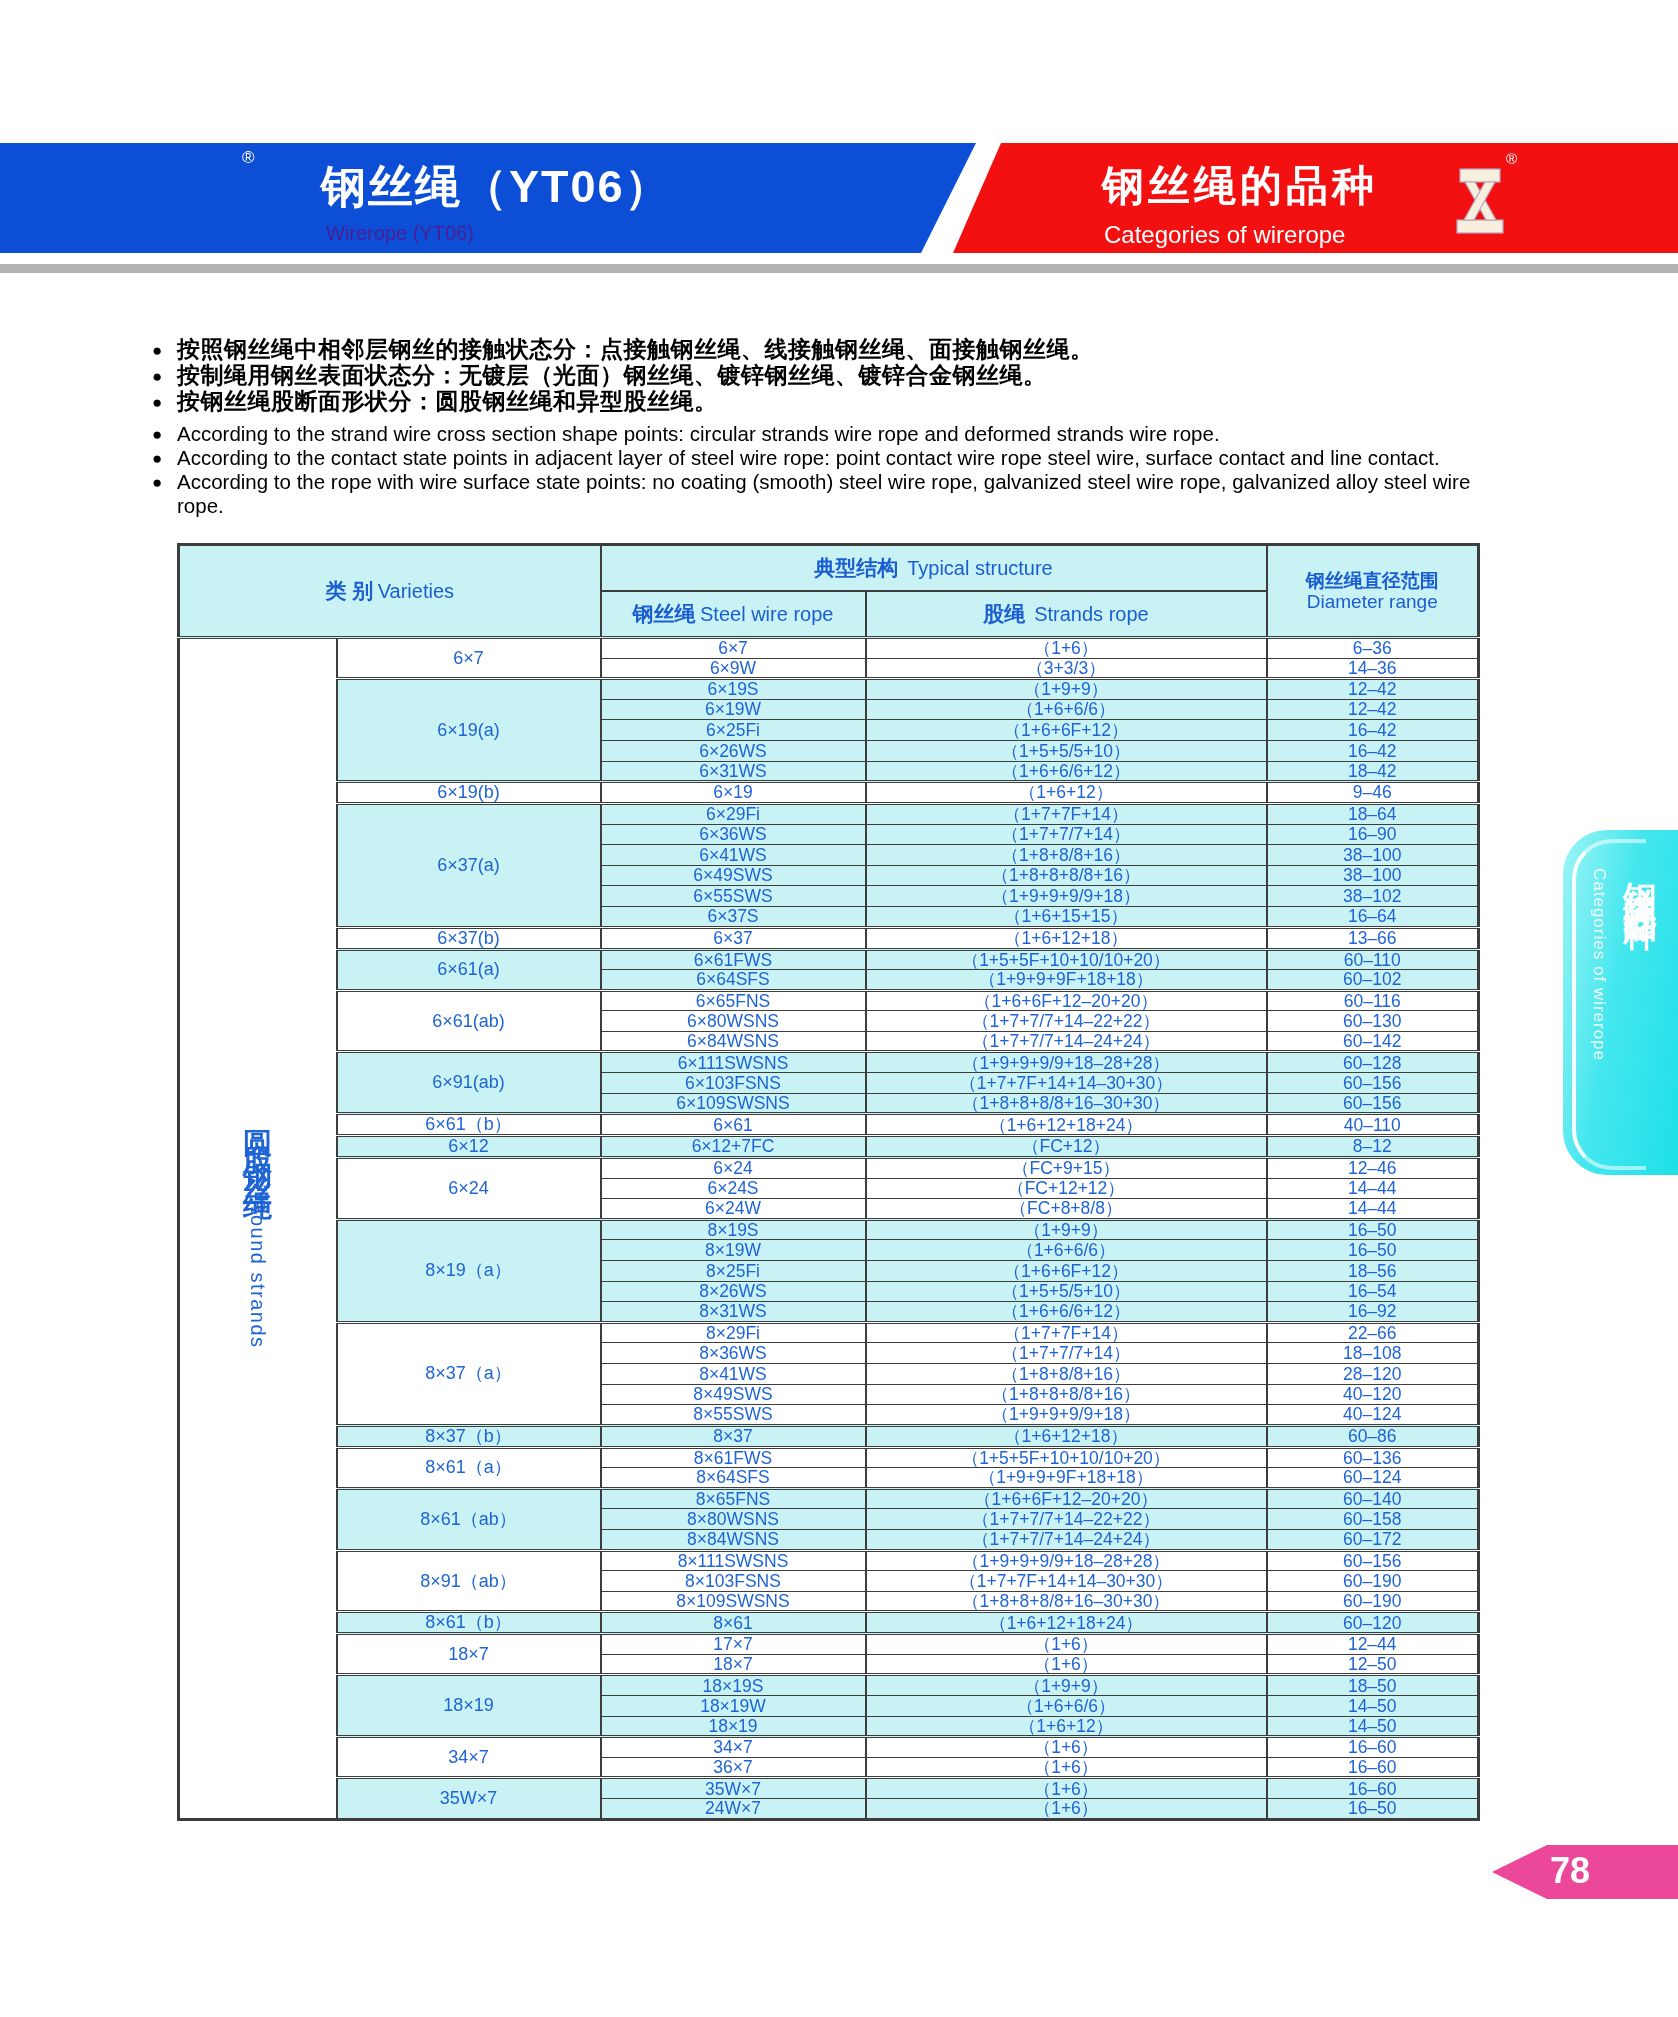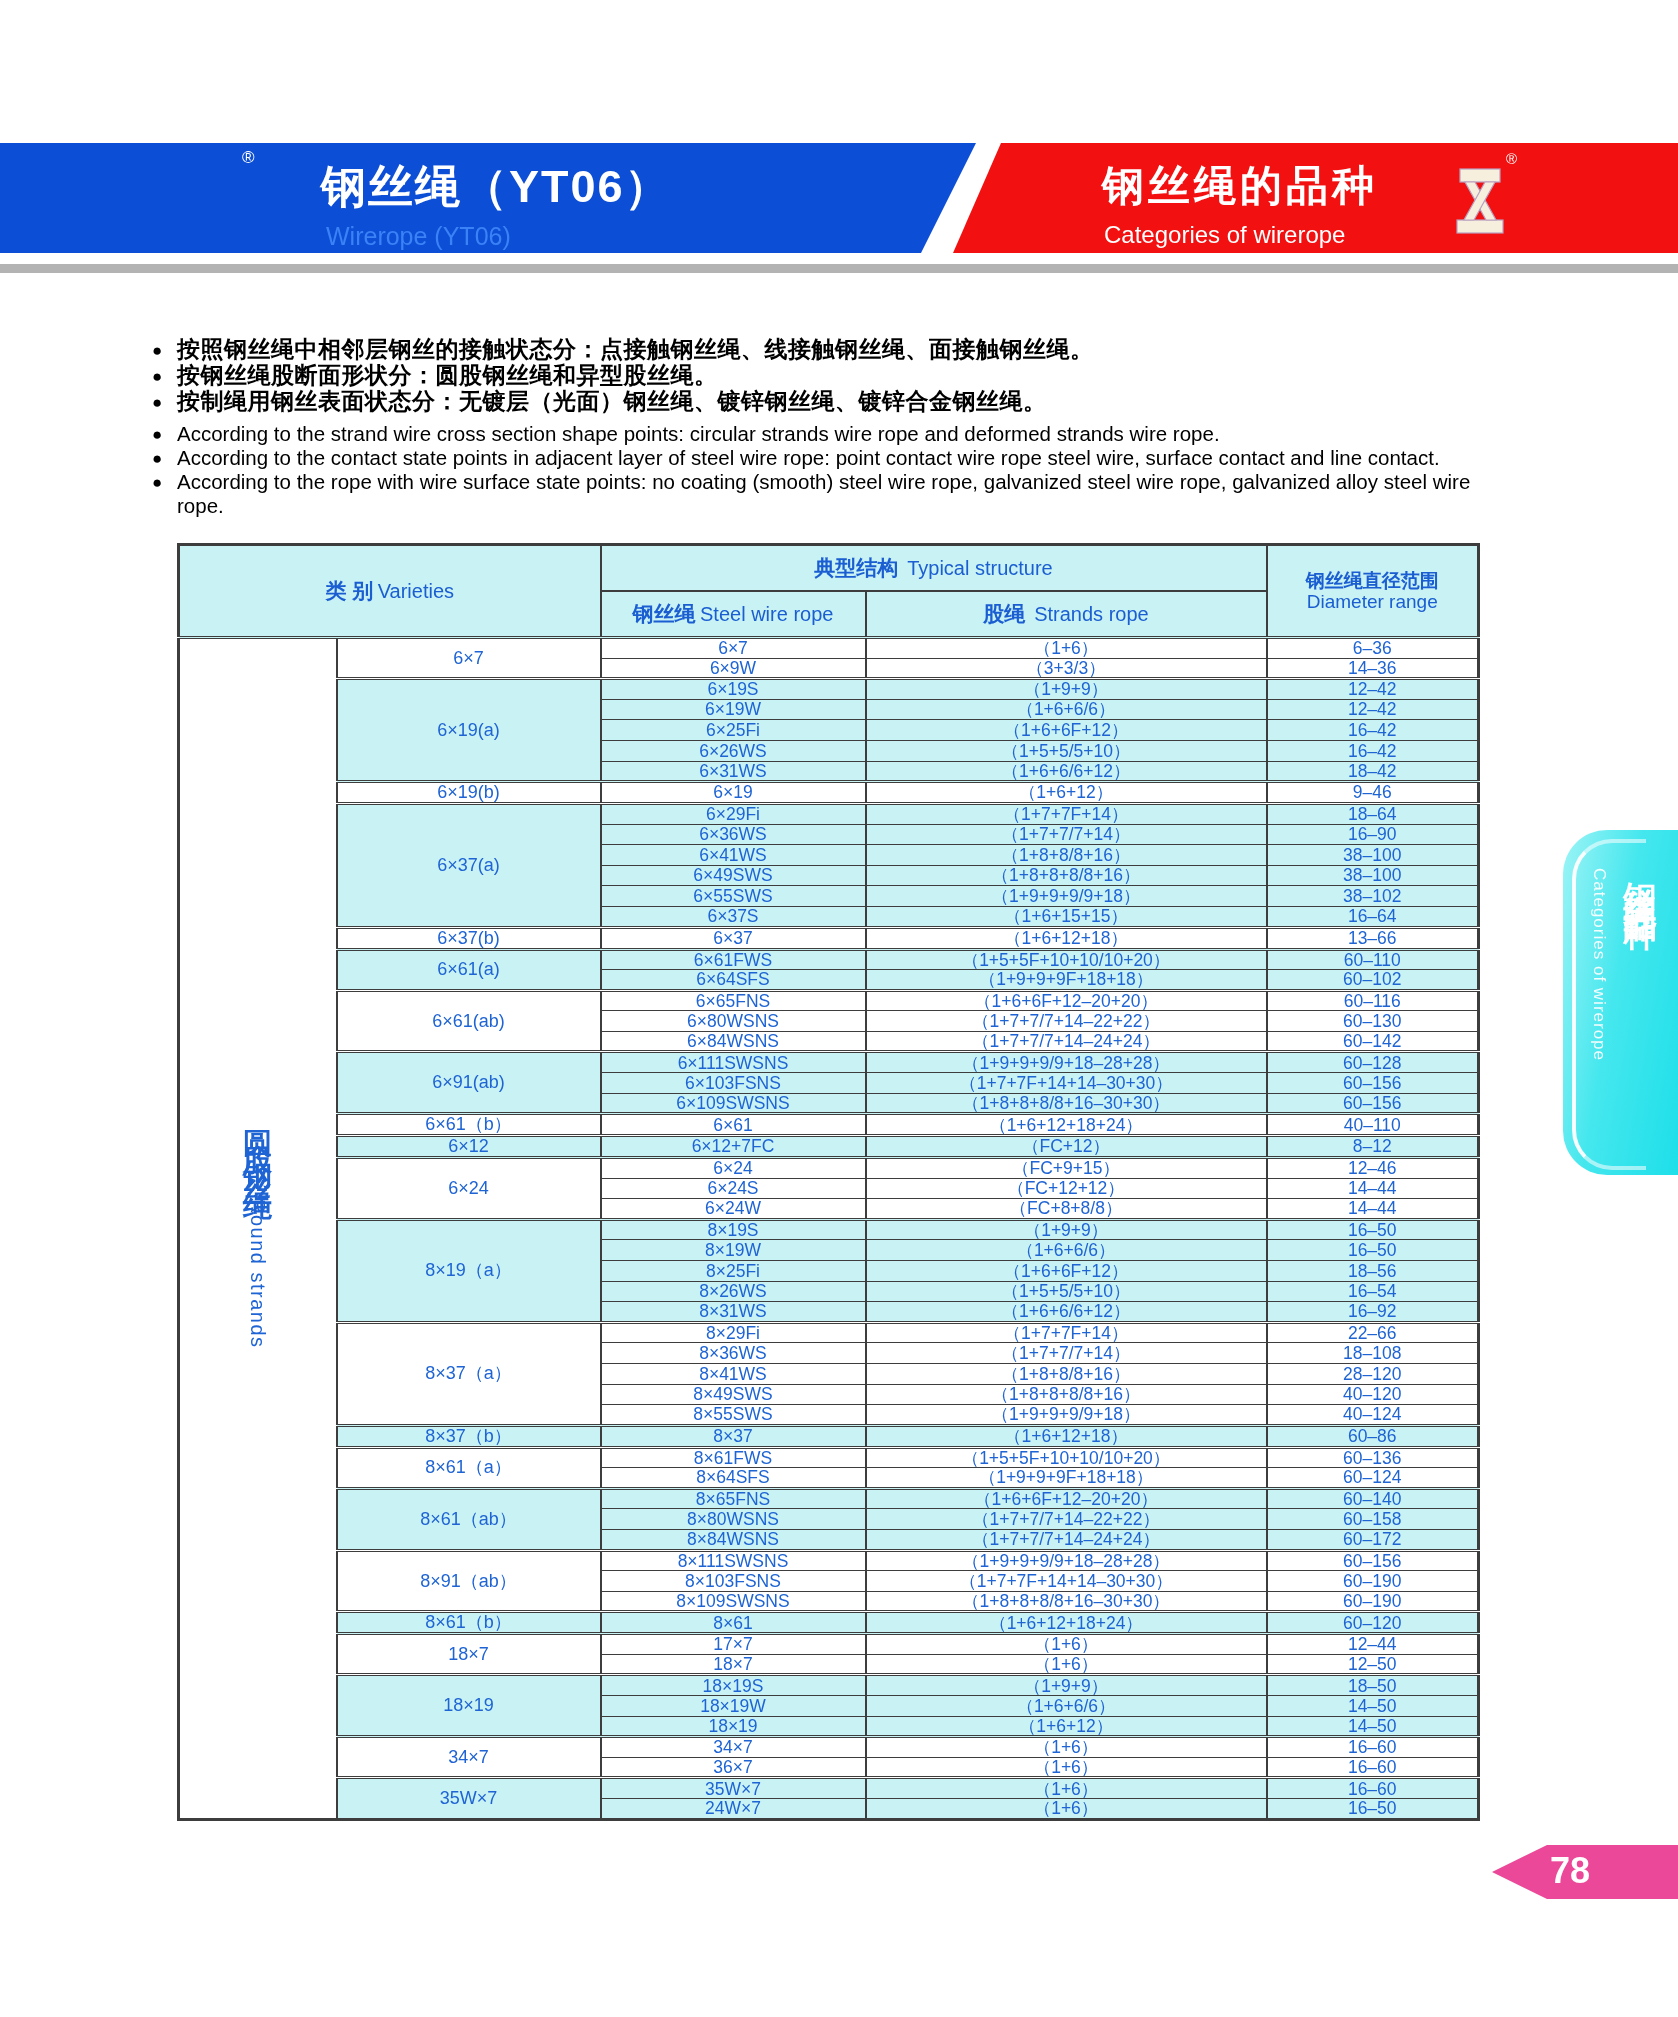--- a/index.html
+++ b/index.html
@@ -10,21 +10,21 @@
   .banner-blue{position:absolute;left:0;top:143px;width:976px;height:110px;background:#0c4fd6;
     clip-path:polygon(0 0,100% 0,calc(100% - 55px) 100%,0 100%);}
   .banner-red{position:absolute;left:953px;top:143px;width:725px;height:110px;background:#f21010;
     clip-path:polygon(48px 0,100% 0,100% 100%,0 100%);}
   .grey-strip{position:absolute;left:0;top:264px;width:100%;height:9px;background:#b3b3b3;}
 
   .logo-circle{position:absolute;left:163px;top:166px;width:74px;height:74px;border-radius:50%;background:#fff;overflow:hidden;}
   .logo-circle svg{width:100%;height:100%;display:block;}
   .reg-left{position:absolute;left:242px;top:148px;color:#fff;font-size:17px;}
   .blue-title{position:absolute;left:321px;top:157px;color:#fff;font-size:45px;font-weight:bold;letter-spacing:2px;white-space:nowrap;}
-  .blue-sub{position:absolute;left:326px;top:222px;color:#3b82f6;font-size:25px;white-space:nowrap;}
+  .blue-sub{position:absolute;left:326px;top:222px;color:#4c1d95;font-size:20px;white-space:nowrap;}
 
   .red-title{position:absolute;left:1102px;top:158px;color:#fff;font-size:42px;font-weight:bold;letter-spacing:4px;white-space:nowrap;}
   .red-sub{position:absolute;left:1104px;top:221px;color:#fff;font-size:24px;white-space:nowrap;}
   .logo-z{position:absolute;left:1456px;top:167px;width:48px;height:68px;}
   .reg-right{position:absolute;left:1506px;top:150px;color:#fff;font-size:15px;}
 
   
   .bullets{position:absolute;left:152px;top:337px;width:1370px;color:#000;}
   .b-item{position:relative;padding-left:25px;}
   .b-item::before{content:"●";position:absolute;left:0;top:1px;font-size:17px;}
@@ -93,22 +93,22 @@
       <polygon points="9,15 19,15 40,53 30,53"></polygon>
       <polygon points="29,15 39,15 18,53 8,53"></polygon>
     </g>
   </svg>
   <span class="reg-right">®</span>
 
   <div class="grey-strip"></div>
 
   <div class="bullets">
     <div class="b-item b-zh">按照钢丝绳中相邻层钢丝的接触状态分：点接触钢丝绳、线接触钢丝绳、面接触钢丝绳。</div>
+    <div class="b-item b-zh">按制绳用钢丝表面状态分：无镀层（光面）钢丝绳、镀锌钢丝绳、镀锌合金钢丝绳。</div>
     <div class="b-item b-zh">按钢丝绳股断面形状分：圆股钢丝绳和异型股丝绳。</div>
-    <div class="b-item b-zh">按制绳用钢丝表面状态分：无镀层（光面）钢丝绳、镀锌钢丝绳、镀锌合金钢丝绳。</div>
     <div class="b-gap"></div>
     <div class="b-item b-en">According to the strand wire cross section shape points: circular strands wire rope and deformed strands wire rope.</div>
     <div class="b-item b-en">According to the contact state points in adjacent layer of steel wire rope: point contact wire rope steel wire, surface contact and line contact.</div>
     <div class="b-item b-en">According to the rope with wire surface state points: no coating (smooth) steel wire rope, galvanized steel wire rope, galvanized alloy steel wire rope.</div>
   </div>
 
   <table class="rope-table">
     <colgroup>
       <col style="width:158px">
         <col style="width:264px">

